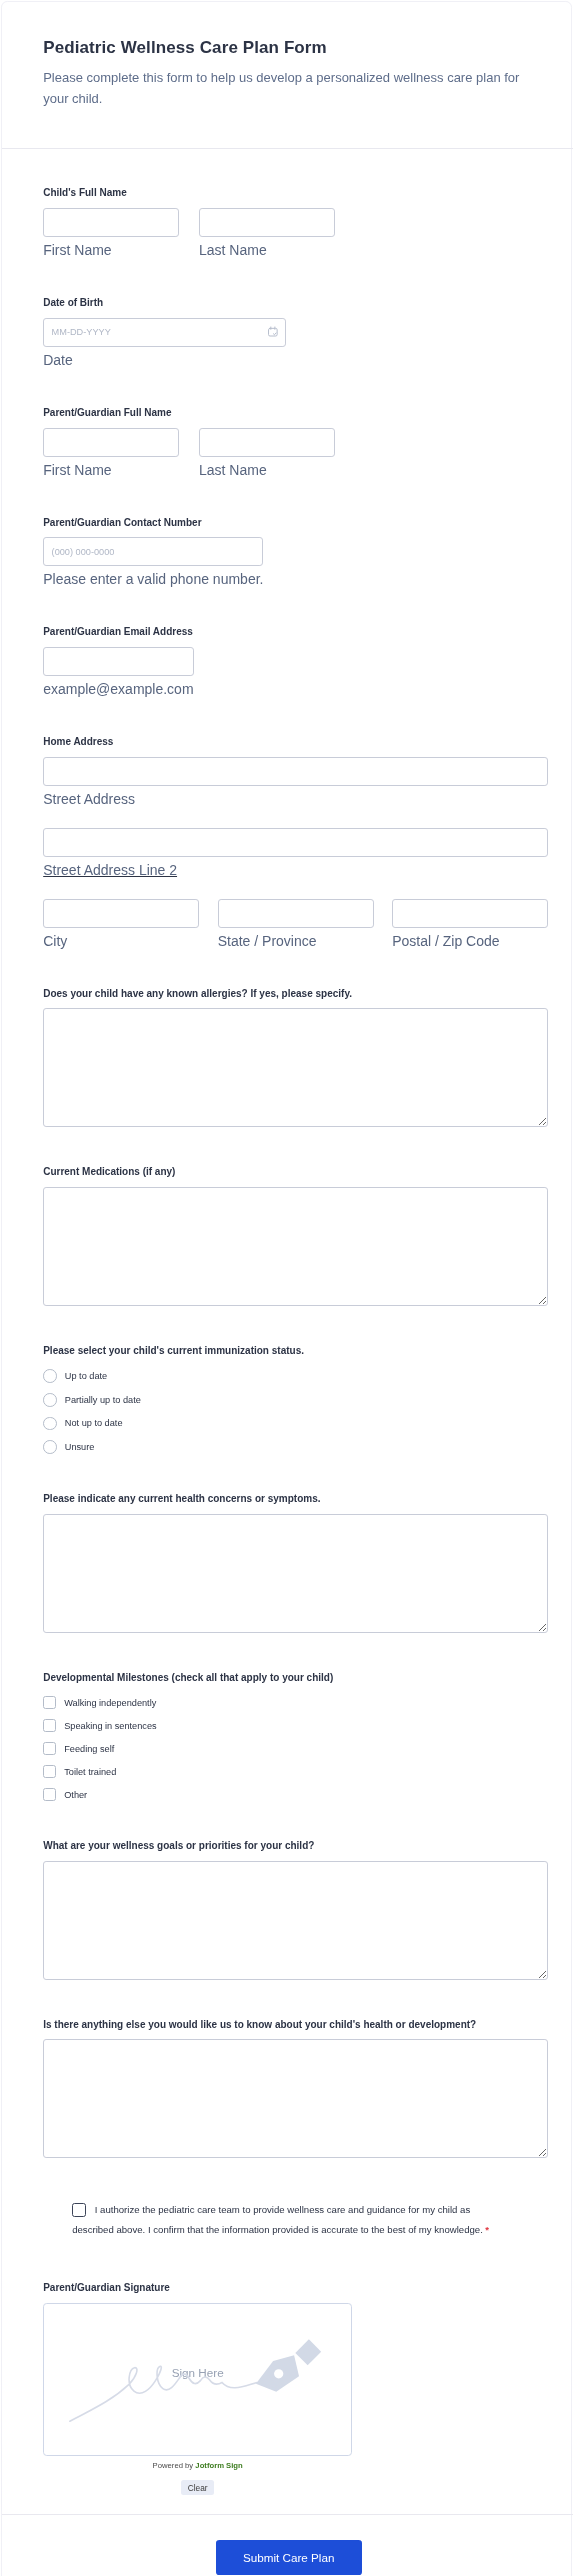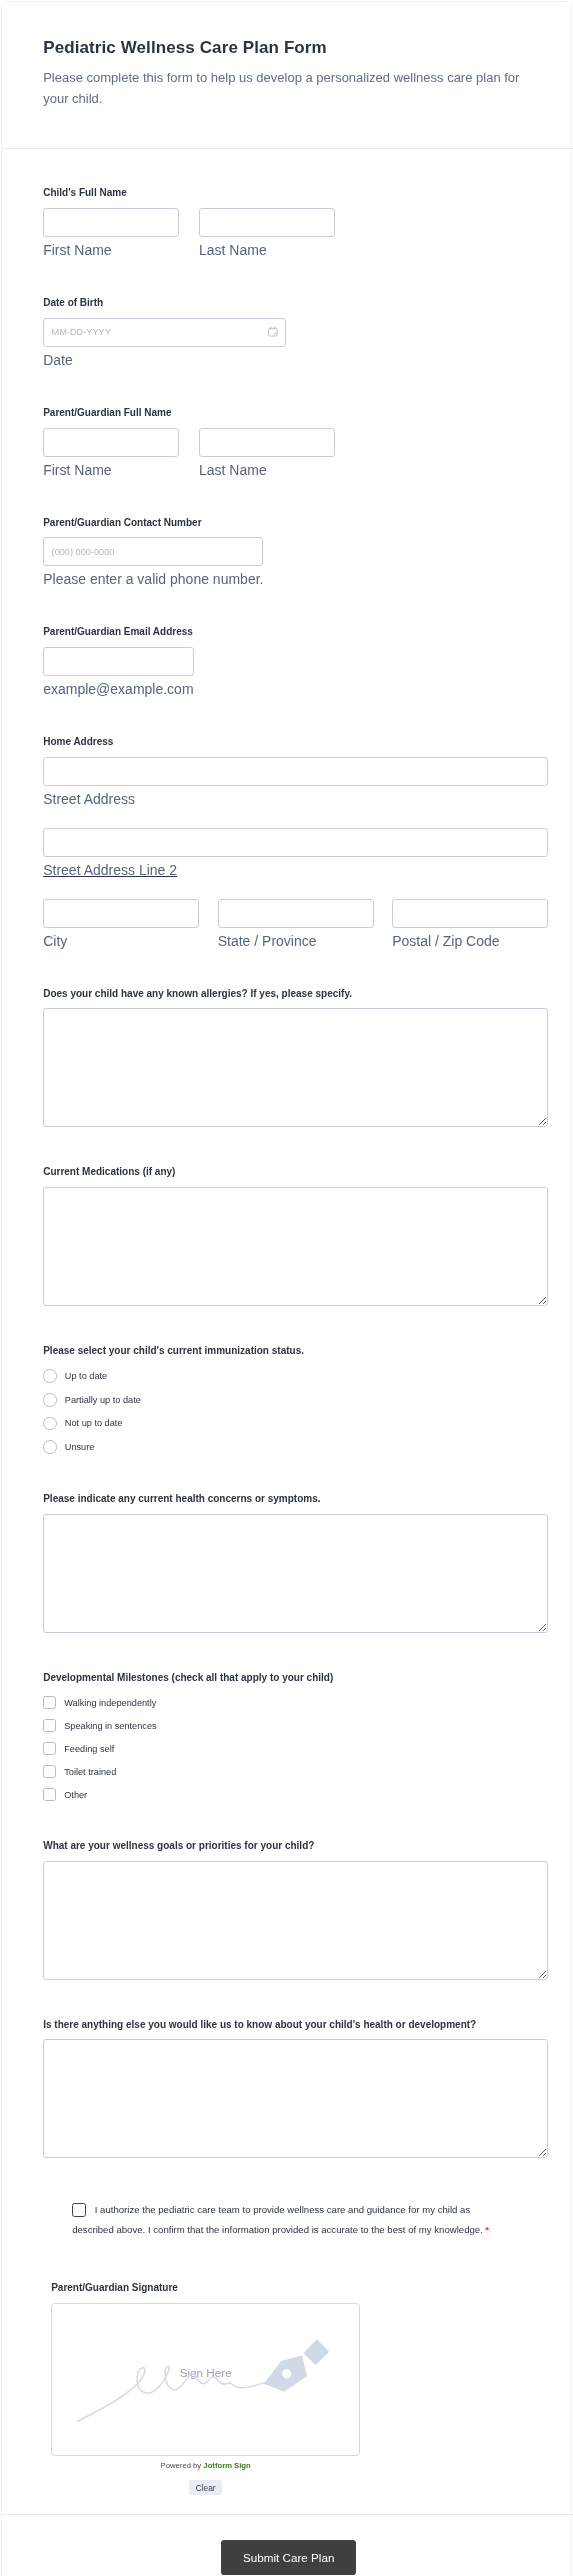--- a/index.html
+++ b/index.html
@@ -65,21 +65,21 @@
 
   .auth { margin-top:42px; max-width:431px;margin-left:29px; }
   .auth input[type=checkbox] {
     appearance:none; -webkit-appearance:none;
     width:14px; height:14px; border:1.2px solid #3b4357; border-radius:2.5px;
     background:#fff; cursor:pointer; float:left; margin:2.5px 8.6px 2.5px 0;
   }
   .auth .auth-text { font-size:9.6px; line-height:2.06; color:#2c3345; }
   .req { color:#e0353f; font-weight:700; margin-left:2.5px; }
 
-  .sig-field { margin-top:39px;margin-left:8px; }
+  .sig-field { margin-top:39px; }
   .sig-pad {
     margin-top:6.2px; width:309px; height:153px;
     border:0.6px solid #cfd7e8; border-radius:3.7px; position:relative;
     background:#fff; cursor:crosshair;
   }
   .sig-hint {
     position:absolute; top:62px; left:0; width:100%;
     text-align:center; font-size:11.7px; color:#97a1b3; pointer-events:none;
   }
   .sig-art { position:absolute; inset:0; pointer-events:none; }
@@ -89,21 +89,21 @@
   }
   .powered { font-size:7.7px; color:#4a4a4a; }
   .powered b { color:#3e7d21; }
   .clear-btn {
     background:#e8ecf6; border:none; border-radius:2.5px; height:15.4px;
     padding:0 6.8px; font-family:inherit; font-size:8.3px; color:#3b3b3b; cursor:pointer;
   }
 
   .submit-wrap { margin-top:25px; text-align:center; width:573px; }
   .submit-btn {
-    width:135px; height:35px; background:#404040; color:#fff; border:none;
+    width:146px; height:35px; background:#1d4ed8; color:#fff; border:none;
     border-radius:3.1px; font-family:inherit; font-size:11.7px; cursor:pointer;
   }
 </style>
 </head>
 <body>
 
 <div class="card">
   <div class="inner">
     <div class="content">
 

